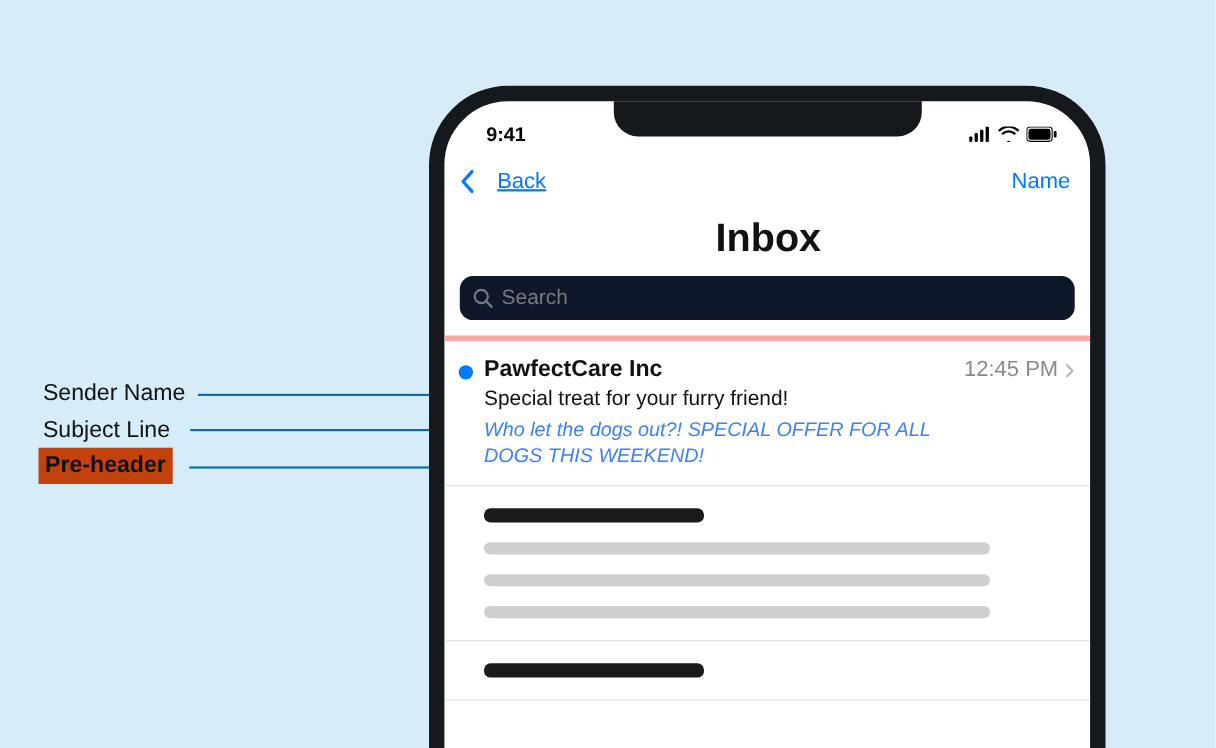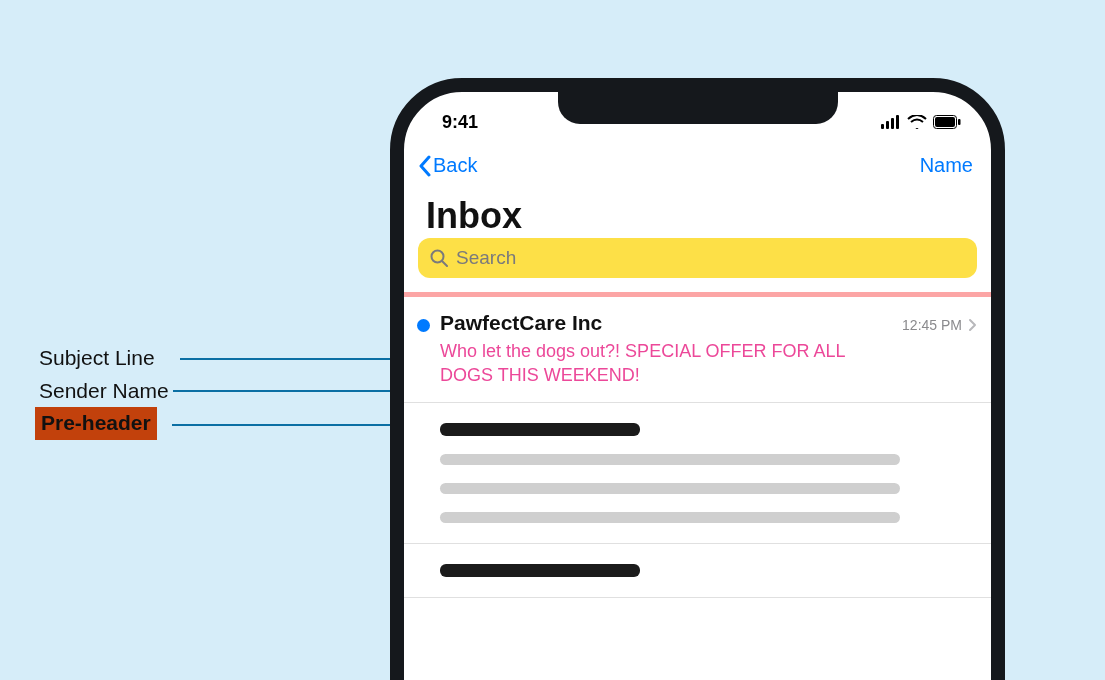--- a/index.html
+++ b/index.html
@@ -80,33 +80,34 @@
   .status-icons svg { display: block; }
 
   .nav-bar {
     display: flex;
     justify-content: space-between;
     align-items: center;
     padding: 14px 18px 6px 14px;
     font-size: 20px;
     color: #007aff;
   }
-  .back { display: flex; align-items: center; gap: 1px; cursor: pointer; }
+  .back { display: flex; align-items: flex-start; gap: 20px; cursor: pointer; text-decoration: underline; }
   .back svg { stroke: #007aff; }
 
   .title {
     font-size: 36px;
     font-weight: 800;
-    padding: 12px 20px 1px 22px;
+    padding: 12px 20px 14px 22px;
     color: #111;
+    text-align: center;
   }
 
   .search {
     margin: 0 14px 14px 14px;
-    background: #fde047;
+    background: #0f172a;
     border-radius: 12px;
     padding: 9px 12px;
     display: flex;
     align-items: center;
     gap: 8px;
     color: #7a7a7c;
     font-size: 19px;
   }
   .search svg { stroke: #7a7a7c; }
 
@@ -130,56 +131,57 @@
     display: flex;
     justify-content: space-between;
     align-items: baseline;
   }
   .sender { font-size: 21px; font-weight: 700; color: #111; }
   .time-chevron {
     display: flex;
     align-items: center;
     gap: 6px;
     color: #8a8a8d;
-    font-size: 14px;
+    font-size: 20px;
     margin-left: 16px;
   }
   .subject {
     font-size: 19px;
     font-weight: 500;
     color: #111;
     margin-top: 4px;
   }
   .preheader {
     font-size: 18px;
-    color: #ec4899;
+    color: #3b82f6;
     margin-top: 4px;
     line-height: 1.35;
     max-width: 440px;
+    font-style: italic;
   }
 
   .placeholder-row {
     padding: 20px 30px 20px 36px;
     border-bottom: 1px solid #e0e0e0;
   }
   .ph {
     border-radius: 6px;
     background: #cfcfcf;
     height: 11px;
     margin-bottom: 18px;
   }
   .ph.dark { background: #1b1b1b; width: 200px; height: 13px; }
   .ph.long { width: 460px; }
 </style>
 </head>
 <body>
 
 <div class="annotations">
+  <div class="ann">Sender Name</div>
   <div class="ann">Subject Line</div>
-  <div class="ann">Sender Name</div>
   <div><span class="ann bold">Pre-header</span></div>
 </div>
 
 <div class="line" style="left:180px; top:358px; width:235px;"></div>
 <div class="line" style="left:173px; top:390px; width:258px;"></div>
 <div class="line" style="left:172px; top:424px; width:260px;"></div>
 
 <div class="phone">
   <div class="notch"></div>
 
@@ -231,20 +233,21 @@
       <span class="unread-dot"></span>
       <div class="row-top">
         <span class="sender">PawfectCare Inc</span>
         <span class="time-chevron">
           <span>12:45 PM</span>
           <svg width="9" height="14" viewBox="0 0 9 14" fill="none">
               <path d="M2 2 L7 7 L2 12" stroke="#b8b8bb" stroke-width="2" stroke-linecap="round" stroke-linejoin="round"></path>
             </svg>
         </span>
       </div>
+      <div class="subject">Special treat for your furry friend!</div>
       <div class="preheader">Who let the dogs out?! SPECIAL OFFER FOR ALL DOGS THIS WEEKEND!</div>
     </div>
 
     <div class="placeholder-row">
       <div class="ph dark"></div>
       <div class="ph long"></div>
       <div class="ph long"></div>
       <div class="ph long" style="margin-bottom:0"></div>
     </div>
 

